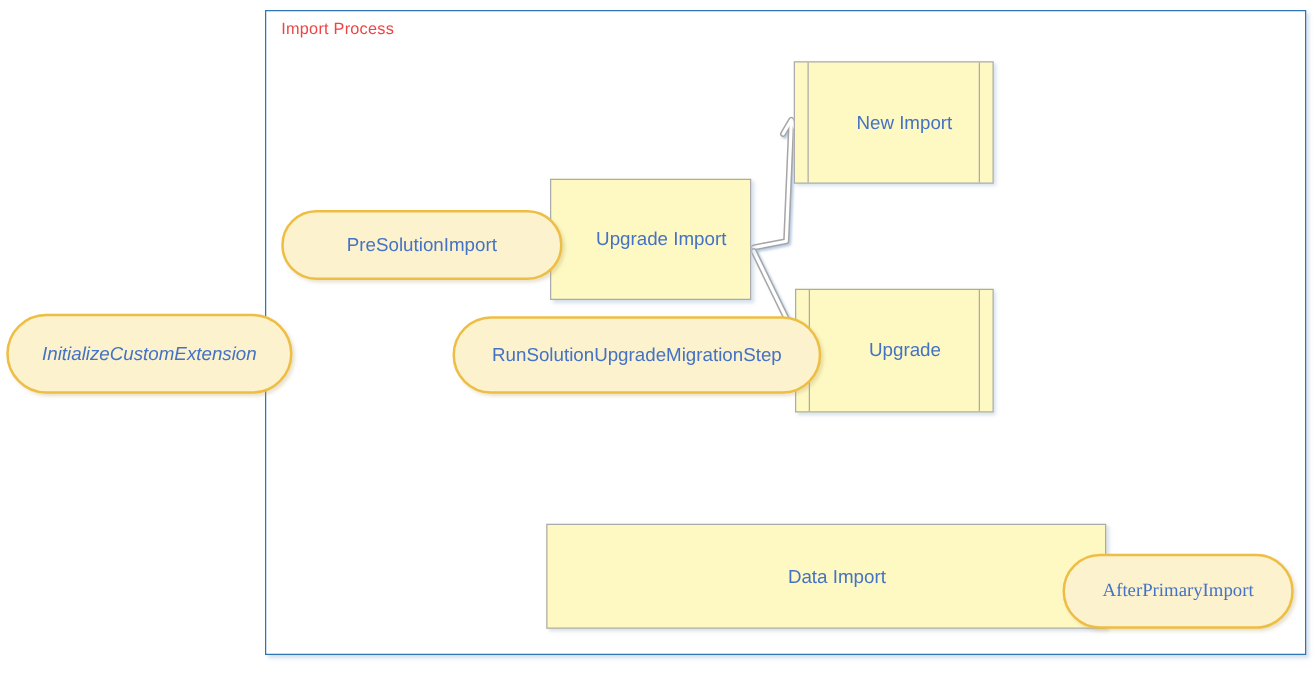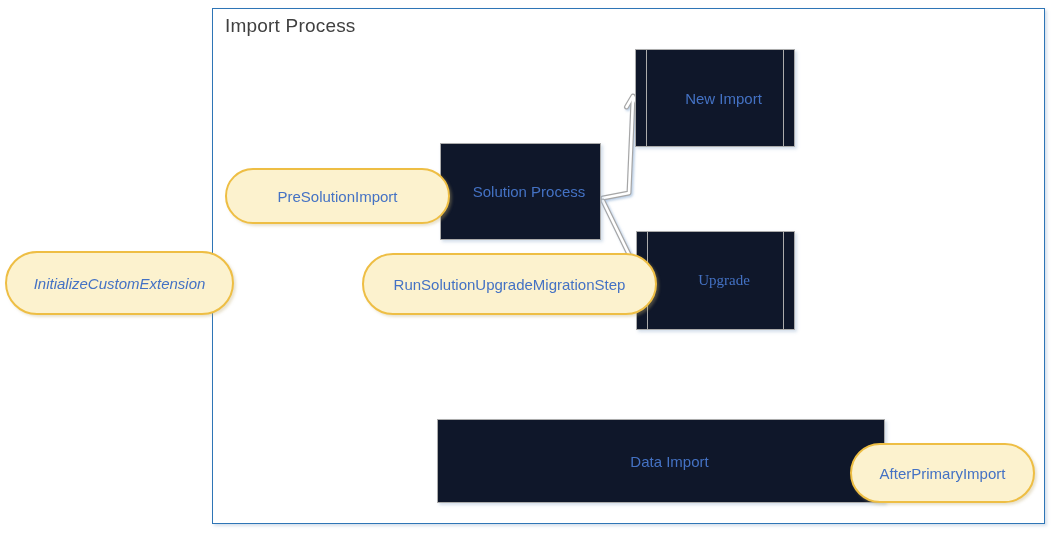--- a/index.html
+++ b/index.html
@@ -16,77 +16,77 @@
   .frame {
     position: absolute;
     left: 212px; top: 8px; width: 833px; height: 516px;
     border: 1px solid #2e75b6;
     background: #ffffff;
     box-shadow: 2px 2px 3px rgba(160,185,210,0.45);
   }
   .frame-title {
     position: absolute;
     left: 12px; top: 6px;
-    font-size: 19px;
-    color: #404040;
+    font-size: 13px;
+    color: #ef4444;
     letter-spacing: 0.2px;
     text-align: right;
   }
 
   
   svg.connectors {
     position: absolute; left: 0; top: 0;
     width: 1052px; height: 538px;
     pointer-events: none;
   }
 
   
   .node {
     position: absolute;
-    background: #0f172a;
+    background: #fef9c3;
     border: 1px solid #ababab;
     display: flex; align-items: center; justify-content: center;
     box-shadow: 2px 2px 3px rgba(160,185,210,0.45);
     padding-left: 17px;
   }
   .node .label {
     color: #4472c4;
     font-size: 15px;
     white-space: nowrap;
   }
   .node .bar {
     position: absolute; top: 0; bottom: 0; width: 0;
     border-left: 1px solid #ababab;
   }
   .node .bar.left  { left: 10px; }
   .node .bar.right { right: 10px; }
 
   #node-solution-import { left: 440px; top: 143px; width: 161px; height: 97px; }
   #node-new-import      { left: 635px; top: 49px;  width: 160px; height: 98px; }
-  #node-upgrade         { left: 636px; top: 231px; width: 159px; height: 99px; font-family: Liberation Serif, serif; }
+  #node-upgrade         { left: 636px; top: 231px; width: 159px; height: 99px; }
   #node-data-import     { left: 437px; top: 419px; width: 448px; height: 84px; }
 
   
   .pill {
     position: absolute;
     background: #fcf2ce;
     border: 2px solid #eebe44;
     display: flex; align-items: center; justify-content: center;
     box-shadow: 2px 2px 3px rgba(190,170,110,0.35);
   }
   .pill .label {
     color: #4472c4;
     font-size: 15px;
     white-space: nowrap;
   }
   #pill-pre-solution-import  { left: 225px; top: 168px; width: 225px; height: 56px; border-radius: 28px; text-align: center; }
   #pill-initialize-custom-extension { left: 5px; top: 251px; width: 229px; height: 64px; border-radius: 32px; font-style: italic; }
   #pill-run-solution-upgrade { left: 362px; top: 253px; width: 295px; height: 62px; border-radius: 31px; justify-content: center; }
   #pill-before-import-stage  { left: 293px; top: 443px; width: 185px; height: 57px; border-radius: 29px; }
-  #pill-after-primary-import { left: 850px; top: 443px; width: 185px; height: 60px; border-radius: 30px; }
+  #pill-after-primary-import { left: 850px; top: 443px; width: 185px; height: 60px; border-radius: 30px; font-family: Liberation Serif, serif; }
 </style>
 </head>
 <body>
 
 <div class="stage">
 
   <div class="frame">
     <div class="frame-title">Import Process</div>
   </div>
 
@@ -110,21 +110,21 @@
       <path d="M 603 201 L 641 279" fill="none" stroke="#a6a6a6" stroke-width="5" stroke-linecap="round"></path>
       <path d="M 641.5 266 L 641 279 L 630.5 271.3" fill="none" stroke="#a6a6a6" stroke-width="5" stroke-linejoin="round" stroke-linecap="round"></path>
     </g>
     <g>
       <path d="M 603 201 L 641 279" fill="none" stroke="#ffffff" stroke-width="2.6" stroke-linecap="round"></path>
       <path d="M 641.5 266 L 641 279 L 630.5 271.3" fill="none" stroke="#ffffff" stroke-width="2.6" stroke-linejoin="round" stroke-linecap="round"></path>
     </g>
   </svg>
 
   <div class="node" id="node-solution-import">
-    <span class="label">Solution Process</span>
+    <span class="label">Upgrade Import</span>
   </div>
 
   <div class="node" id="node-new-import">
     <div class="bar left"></div>
     <div class="bar right"></div>
     <span class="label">New Import</span>
   </div>
 
   <div class="node" id="node-upgrade">
     <div class="bar left"></div>

